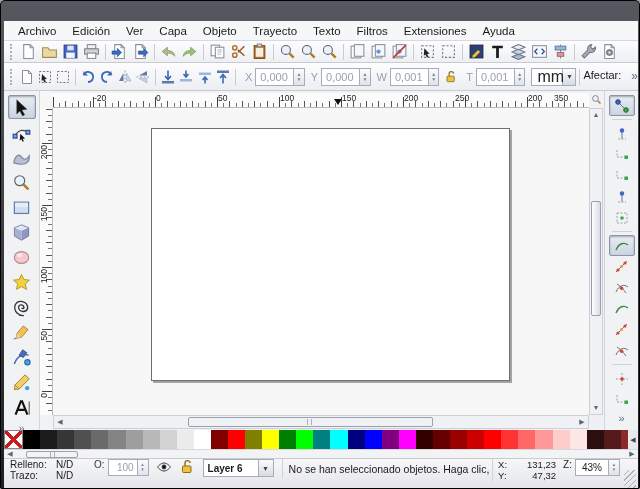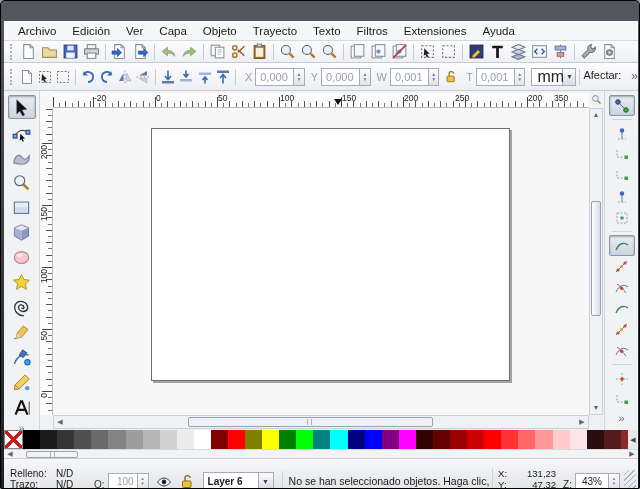--- a/index.html
+++ b/index.html
@@ -80,21 +80,21 @@
   .sw.none{background:
     linear-gradient(45deg,transparent 42%,#c41f1f 42% 58%,transparent 58%),
     linear-gradient(-45deg,transparent 42%,#c41f1f 42% 58%,transparent 58%),#fff;border:1px solid #888;min-width:18px;}
   .pal-arrow{width:10px;height:19px;display:flex;align-items:center;justify-content:center;font-size:7px;color:#444;background:#e8e9ec;flex:0 0 auto;}
   .palscroll{position:absolute;left:3px;top:448px;width:634px;height:9px;background:#f2f3f5;border-top:1px solid #d7d9dc;display:flex;align-items:center;}
   .palthumb{width:52px;height:7px;margin-left:10px;background:linear-gradient(#fdfdfe,#d8dde5);border:1px solid #99a1ae;border-radius:2px;
     background-image:repeating-linear-gradient(90deg,transparent 0 2px,#aab1bd 2px 3px,transparent 3px 4px);background-size:9px 5px;background-position:center;background-repeat:no-repeat;}
   .palscroll .sarrow{position:static;flex:0 0 auto;}
   .spacer{flex:1;}
   
-  .statusbar{position:absolute;left:3px;top:457px;width:634px;height:32px;background:linear-gradient(#f7f7f8,#e2e4e8);border-top:1px solid #c9cbd0;display:flex;align-items:flex-end;font-size:10px;color:#1a1a1a;}
+  .statusbar{position:absolute;left:3px;top:457px;width:634px;height:32px;background:linear-gradient(#f7f7f8,#e2e4e8);border-top:1px solid #c9cbd0;display:flex;align-items:flex-start;font-size:10px;color:#1a1a1a;}
   .fs-block{display:flex;flex-direction:column;justify-content:center;margin-left:6px;line-height:11px;}
   .fs-row{display:flex;}
   .fs-lab{width:46px;}
   .fs-val{width:30px;}
   .o-label{margin:0 3px 0 8px;color:#333;}
   .sb-field{width:30px;height:17px;border:1px solid #a5adba;background:#fff;color:#9aa0ac;font-size:10px;display:flex;align-items:center;justify-content:flex-end;padding:0 3px;}
   .sb-ud{width:11px;height:17px;border:1px solid #a5adba;border-left:none;background:linear-gradient(#fcfcfd,#dfe3ea);display:flex;flex-direction:column;align-items:center;justify-content:center;color:#7b8494;font-size:4.5px;line-height:4.5px;}
   .sb-ic{width:16px;height:16px;margin-left:7px;}
   .layerbox{width:56px;height:18px;border:1px solid #a5adba;background:#fff;font-size:10px;font-weight:bold;display:flex;align-items:center;padding:0 4px;margin-left:8px;}
   .layerbtn{width:15px;height:18px;border:1px solid #a5adba;border-left:none;background:linear-gradient(#fcfcfd,#d6dbe4);color:#444;font-size:7px;display:flex;align-items:center;justify-content:center;}

